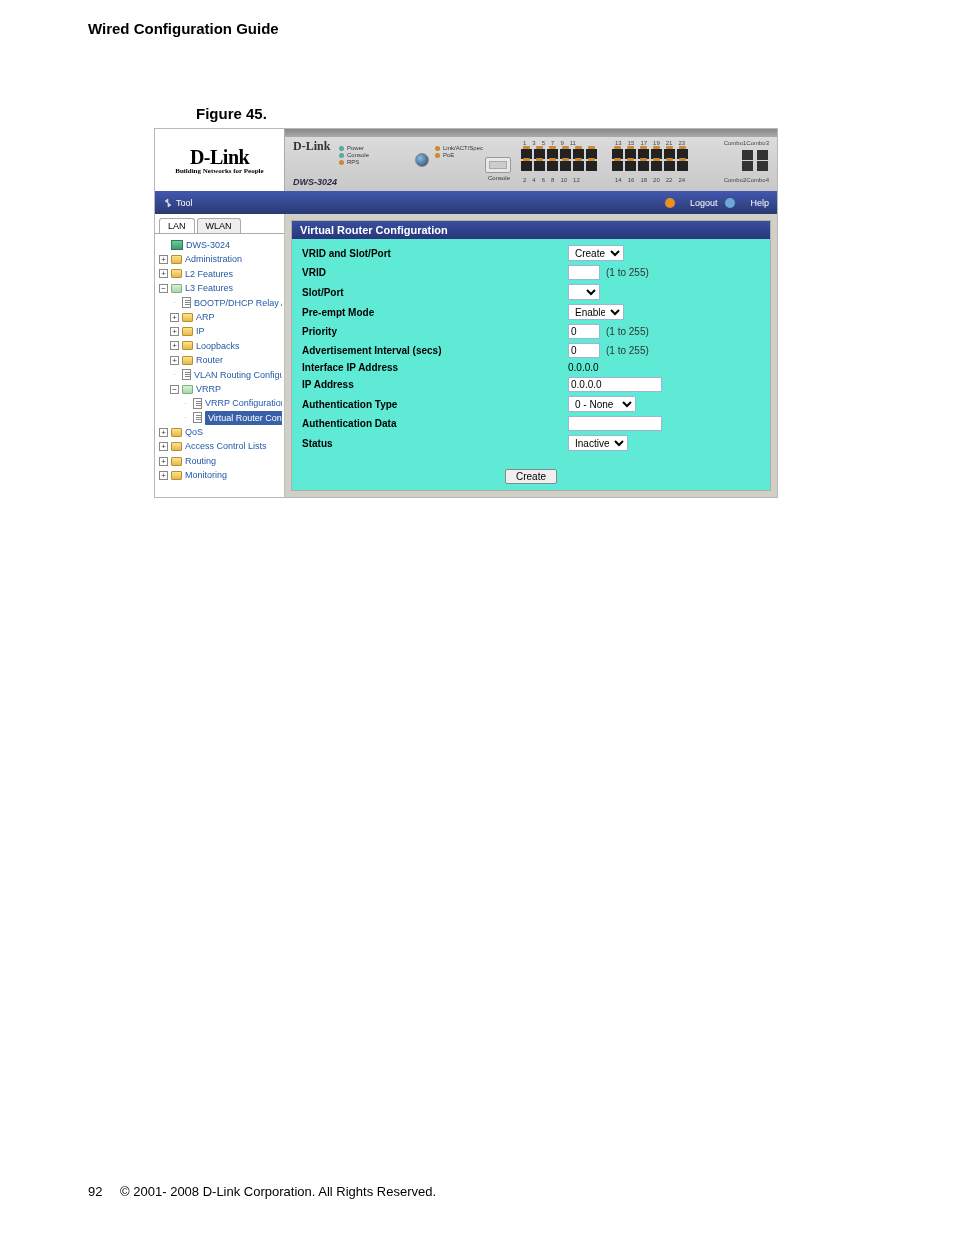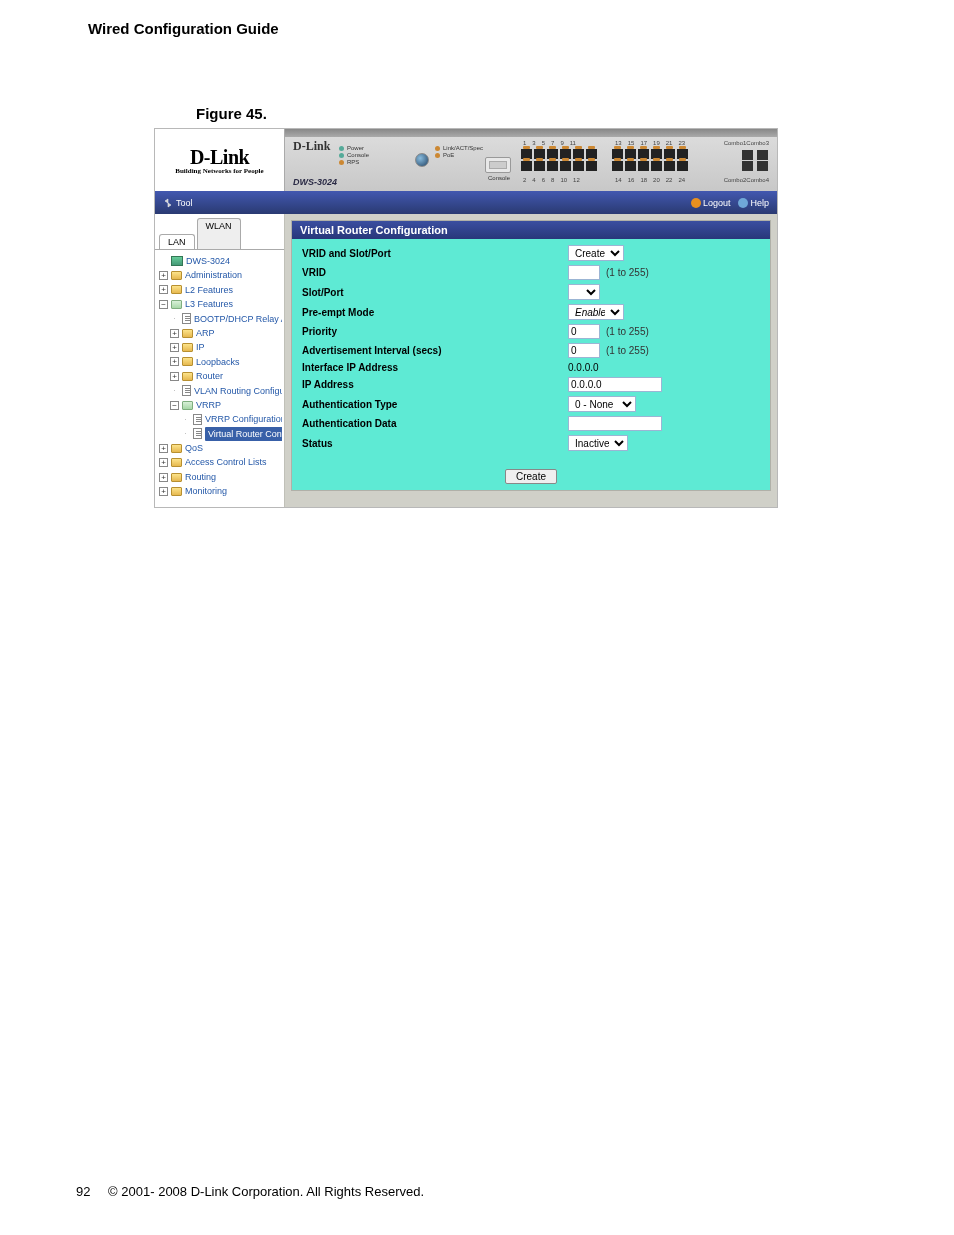--- a/index.html
+++ b/index.html
@@ -187,21 +187,21 @@
     padding: 0 8px;
   }
   .tool-bar .left {
     display: flex;
     align-items: center;
     gap: 3px;
     cursor: pointer;
   }
   .tool-bar .spacer { flex: 1; }
   .tool-bar .right { display: flex; gap: 8px; }
-  .tool-bar .link { display: flex; align-items: center; gap: 2px; cursor: pointer; color: #fff; }
+  .tool-bar .link { display: flex; align-items: center; gap: 15px; cursor: pointer; color: #fff; }
   .icon-dot {
     width: 10px; height: 10px;
     border-radius: 50%;
     display: inline-block;
   }
   .icon-orange { background: #e89020; }
   .icon-blue { background: #6fa8d8; }
   .main-area {
     display: flex;
     background: #d0d0c8;
@@ -223,21 +223,20 @@
     border: 1px solid #aaa;
     border-bottom: none;
     background: #eee;
     border-radius: 3px 3px 0 0;
     margin-right: 2px;
     cursor: pointer;
   }
   .tab.active {
     background: #fff;
     font-weight: normal;
-    margin-top: 16px;
   }
   .tab-line {
     border-top: 1px solid #aaa;
     margin-top: 0;
   }
   .tree {
     padding: 4px 2px 0 4px;
     line-height: 1.6;
   }
   .tree-item {
@@ -369,21 +368,21 @@
     font-size: 10px;
     padding: 1px 10px;
     background: #efefef;
     border: 1px solid #888;
     border-radius: 2px;
     cursor: pointer;
   }
   .footer {
     position: absolute;
     bottom: 36px;
-    left: 76px;
+    left: 88px;
     font-size: 13px;
     color: #000;
   }
   .page-num { margin-right: 14px; }
 </style>
 </head>
 <body>
 
 <div class="page-header">Wired Configuration Guide</div>
 
@@ -696,21 +695,21 @@
             <div class="form-field">
               <select style="width:32px;">
                 <option></option>
               </select>
             </div>
           </div>
 
           <div class="form-row">
             <div class="form-label">Pre-empt Mode</div>
             <div class="form-field">
-              <select style="width:56px;font-style:italic;">
+              <select style="width:56px;">
                 <option>Enable</option>
               </select>
             </div>
           </div>
 
           <div class="form-row">
             <div class="form-label">Priority</div>
             <div class="form-field">
               <input type="text" style="width: 32px;" value="0">
               <span class="hint">(1 to 255)</span>

